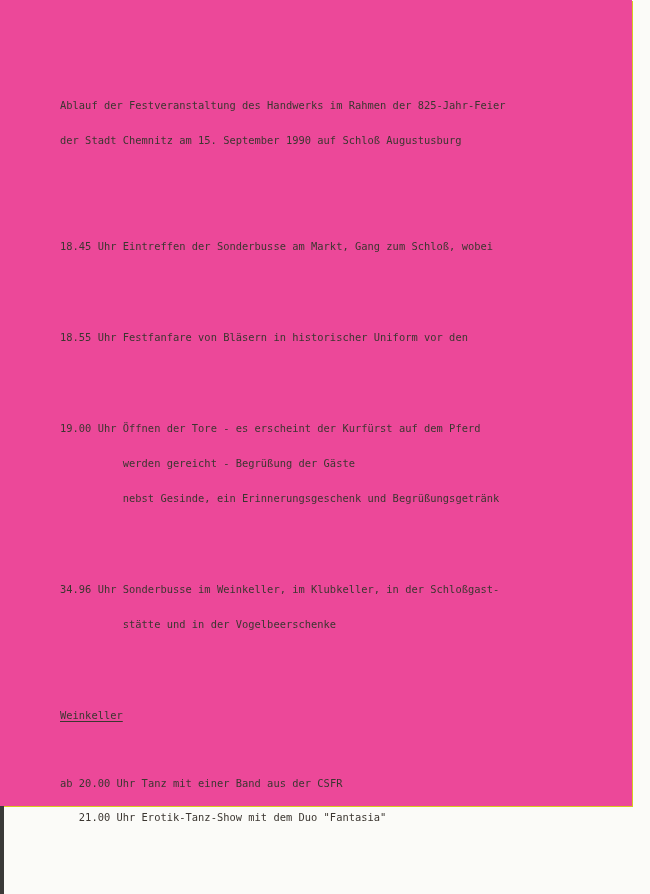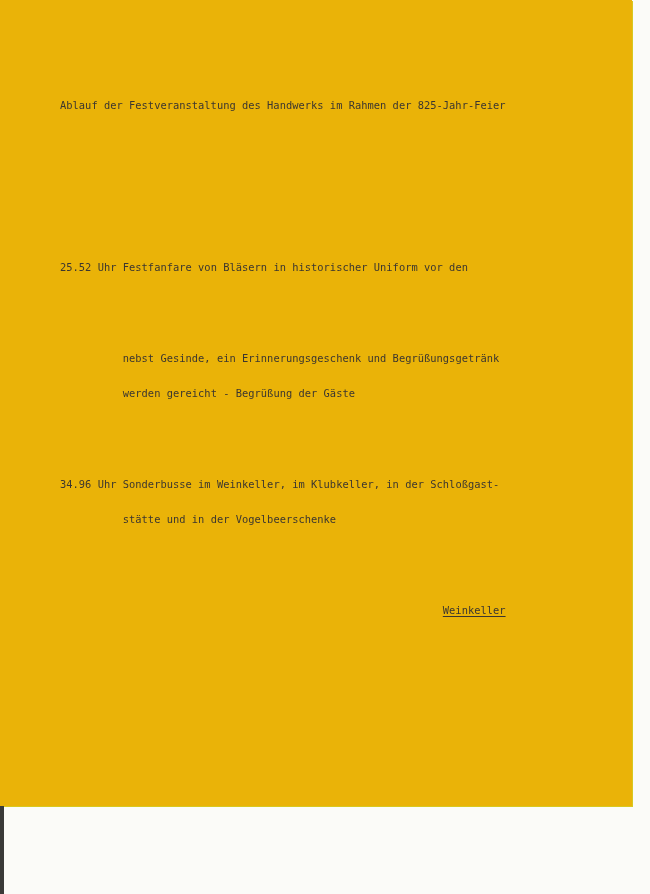--- a/index.html
+++ b/index.html
@@ -12,21 +12,21 @@
       height: 894px;
       position: relative;
       overflow: hidden;
     }
     .page {
       position: absolute;
       left: 0;
       top: 0;
       width: 632px;
       height: 806px;
-      background: #eab308;
+      background: #ec4899;
       box-shadow: 1px 1px 0 #d8c820;
     }
     .left-bar {
       position: absolute;
       left: 0;
       top: 806px;
       width: 4px;
       height: 88px;
       background: #3a3a38;
     }
@@ -42,53 +42,57 @@
       letter-spacing: 0.02px;
     }
     .line { display: block; height: 11.6px; }
     .gap-s { display: block; height: 10px; }
     .gap-l { display: block; height: 25px; }
     .heading {
       display: block;
       text-decoration: underline;
       text-underline-offset: 2px;
       height: 11.6px;
-      text-align: right;
     }
     .t { display: inline; }
   </style>
 </head>
 <body>
 
 <div class="page">
   <div class="doc">
 
     <span class="line">Ablauf der Festveranstaltung des Handwerks im Rahmen der 825-Jahr-Feier</span>
+    <span class="line">der Stadt Chemnitz am 15. September 1990 auf Schloß Augustusburg</span>
     <span class="gap-l"></span>
 
     
+    <span class="line"><span class="t">18.45 Uhr</span> <span class="t">Eintreffen der Sonderbusse am Markt, Gang zum Schloß, wobei</span></span>
     <span class="gap-s"></span>
 
     
-    <span class="line"><span class="t">25.52 Uhr</span> <span class="t">Festfanfare von Bläsern in historischer Uniform vor den</span></span>
+    <span class="line"><span class="t">18.55 Uhr</span> <span class="t">Festfanfare von Bläsern in historischer Uniform vor den</span></span>
     <span class="gap-s"></span>
 
     
+    <span class="line"><span class="t">19.00 Uhr</span> <span class="t">Öffnen der Tore - es erscheint der Kurfürst auf dem Pferd</span></span>
+    <span class="line">          <span class="t">werden gereicht - Begrüßung der Gäste</span></span>
     <span class="line">          <span class="t">nebst Gesinde, ein Erinnerungsgeschenk und Begrüßungsgetränk</span></span>
-    <span class="line">          <span class="t">werden gereicht - Begrüßung der Gäste</span></span>
     <span class="gap-s"></span>
 
     
     <span class="line"><span class="t">34.96 Uhr</span> <span class="t">Sonderbusse im Weinkeller, im Klubkeller, in der Schloßgast-</span></span>
     <span class="line">          <span class="t">stätte und in der Vogelbeerschenke</span></span>
     <span class="gap-s"></span>
 
     
     <span class="heading">Weinkeller</span>
     <span class="gap-s"></span>
+    <span class="line"><span class="t">ab</span> <span class="t">20.00 Uhr</span> <span class="t">Tanz mit einer Band aus der CSFR</span></span>
+    <span class="line">   <span class="t">21.00 Uhr</span> <span class="t">Erotik-Tanz-Show mit dem Duo "Fantasia"</span></span>
     
     
     
 
     
     
     
     
     
     

